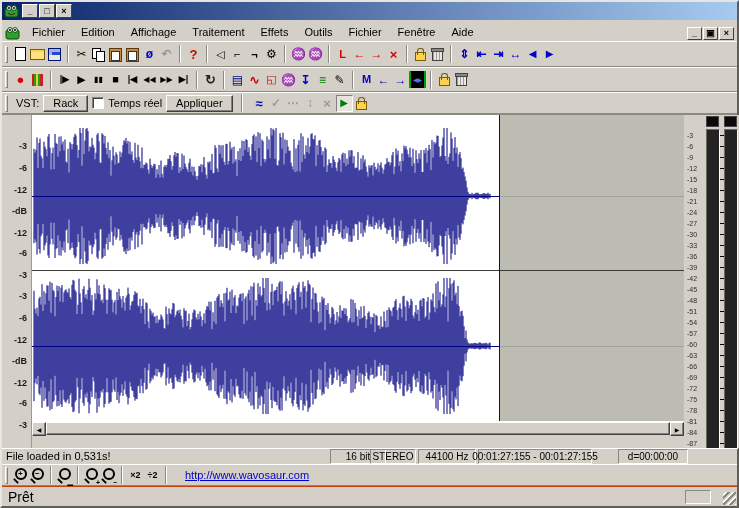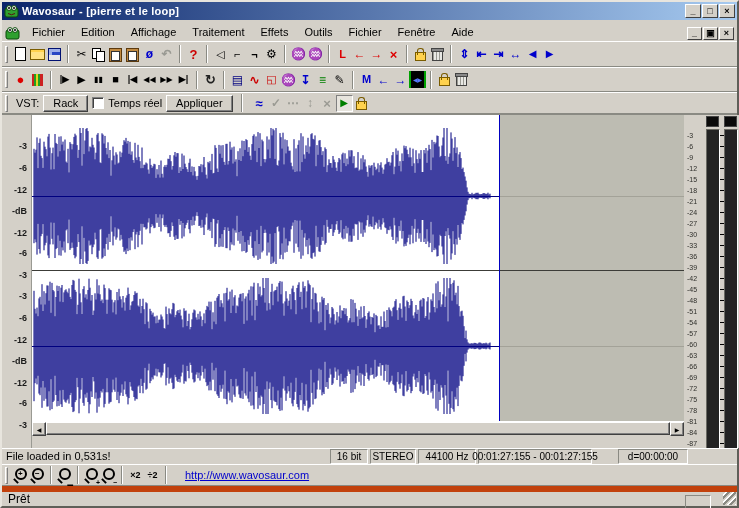--- a/index.html
+++ b/index.html
@@ -71,39 +71,38 @@
   .mticks i{position:absolute;left:0;width:4px;height:1px;background:#000}
   
   .sfrow{height:16px;flex:0 0 16px;position:relative;font-size:11px;border-top:1px solid #fff}
   .smsg{position:absolute;left:4px;top:1px}
   .field{position:absolute;top:0;height:15px;border:1px solid;border-color:#8a8a83 #fff #fff #8a8a83;font-size:10px;display:flex;align-items:center;justify-content:center;white-space:nowrap}
   
   .zrow{height:22px;flex:0 0 22px}
   .zicons{display:flex;align-items:center}
   .link{color:#0000cc;text-decoration:underline;font-size:11px;margin-left:14px;cursor:pointer}
   
-  .statusbar{flex:1;display:flex;align-items:center;font-size:12px;padding:0 6px;position:relative;border-top:6px solid #c2410c}
+  .statusbar{flex:1;display:flex;align-items:center;font-size:14px;padding:0 6px;position:relative;border-top:1px solid #c2410c}
   .sb-box{position:absolute;right:26px;top:3px;width:26px;height:14px;border:1px solid;border-color:#8a8a83 #fff #fff #8a8a83}
   .grip{position:absolute;right:1px;bottom:1px;width:13px;height:13px;background:repeating-linear-gradient(135deg,transparent 0 2px,#fff 2px 3px,#8a8a83 3px 5px)}
 </style>
 </head>
 <body>
 
 <div class="window">
 
   <div class="titlebar">
     <svg width="15" height="14">
         <rect x="1" y="4" width="13" height="9" rx="2" fill="#2fa02f" stroke="#0a4a0a"></rect>
         <circle cx="5" cy="4" r="2.4" fill="#fff" stroke="#0a4a0a"></circle>
         <circle cx="10" cy="4" r="2.4" fill="#fff" stroke="#0a4a0a"></circle>
         <circle cx="5" cy="4" r="1" fill="#000"></circle>
         <circle cx="10" cy="4" r="1" fill="#000"></circle>
         <path d="M4 9.5 Q7.5 12 11 9.5" stroke="#5a1010" fill="none"></path>
       </svg>
-    <span class="title">Wavosaur - [pierre et le loop]</span>
     <span class="wbtns">
       <button class="wbtn">_</button>
       <button class="wbtn">□</button>
       <button class="wbtn">×</button>
     </span>
   </div>
 
   <div class="menubar">
     <svg width="15" height="14">
         <rect x="1" y="4" width="13" height="9" rx="2" fill="#2fa02f" stroke="#0a4a0a"></rect>
@@ -323,21 +322,21 @@
           <i style="top: 292px;"></i>
           <i style="top: 303px;"></i>
           <i style="top: 314px;"></i>
         </div>
       <div class="mbar b2"></div>
     </div>
   </div>
 
   <div class="sfrow">
     <span class="smsg">File loaded in 0,531s!</span>
-  <span class="field" style="left: 328px; width: 38px;">16 bit</span>
+  <span class="field" style="left: 328px; width: 56px;">16 bit</span>
       <span class="field" style="left: 368px; width: 46px;">STEREO</span>
       <span class="field" style="left: 416px; width: 58px;">44100 Hz</span>
       <span class="field" style="left: 476px; width: 114px;">00:01:27:155 - 00:01:27:155</span>
       <span class="field" style="left: 616px; width: 70px;">d=00:00:00</span>
     </div>
 
   <div class="tbar zrow">
     <span class="zicons">
         <span class="tgrip"></span>
         <span class="icon i-zoom">

